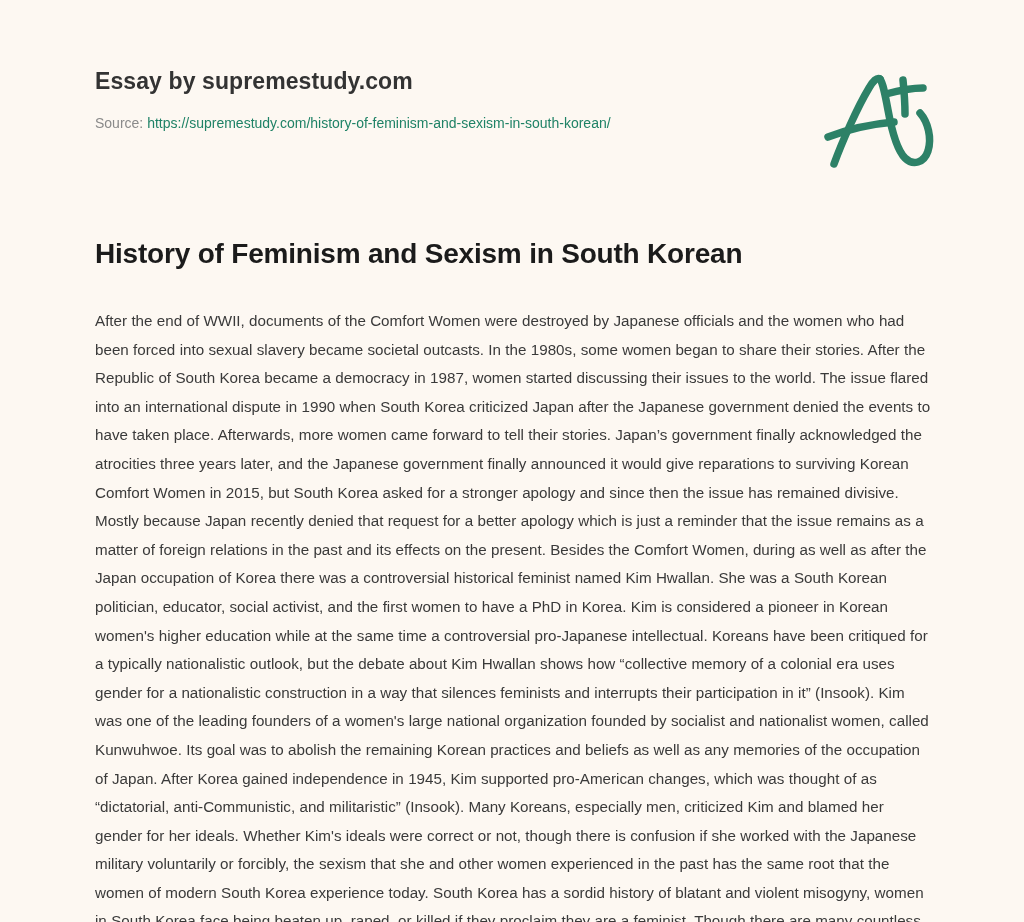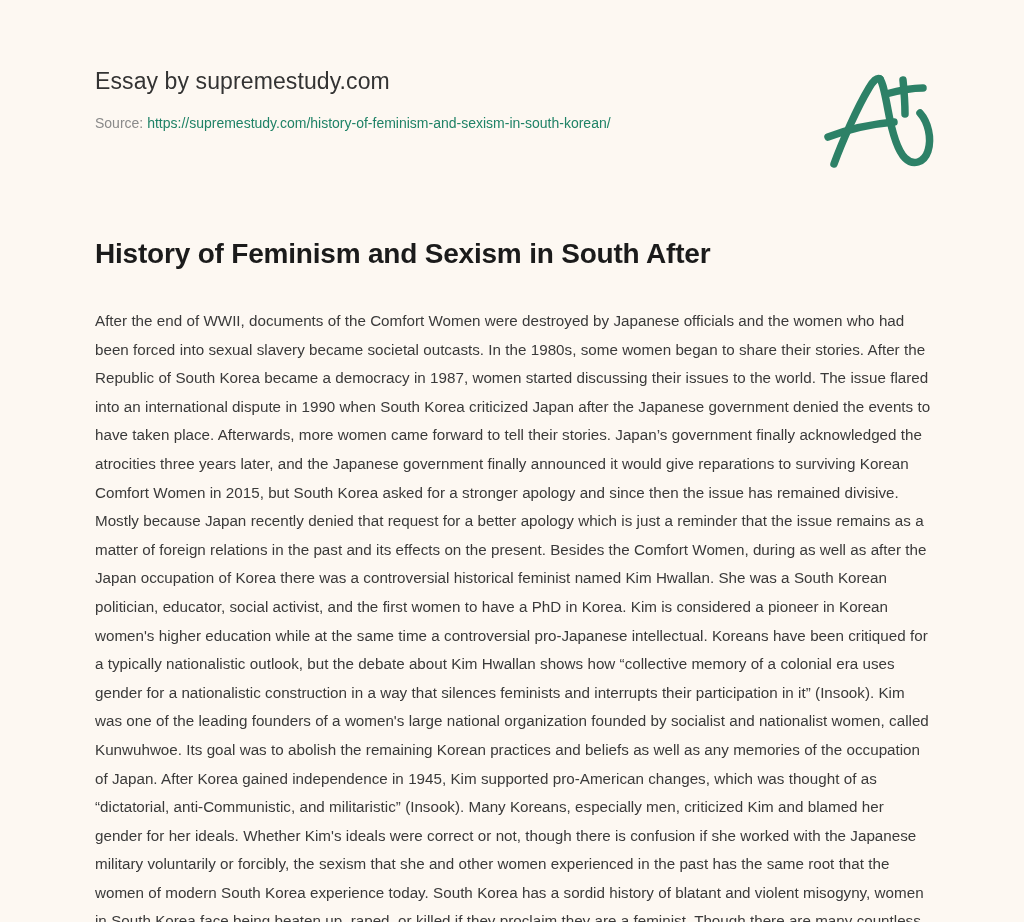--- a/index.html
+++ b/index.html
@@ -36,21 +36,21 @@
   .brand-block {
     position: absolute;
     left: 95px;
     top: 68px;
     width: 700px;
   }
 
   .essay-by {
     font-family: "Liberation Sans", sans-serif;
     font-size: 23px;
-    font-weight: normal;
+    font-weight: bold;
     color: #333333;
     letter-spacing: 0.1px;
     line-height: 1.2;
     margin: 0;
     white-space: nowrap;
   }
 
   .source-line {
     margin-top: 19px;
     font-size: 14px;
@@ -142,17 +142,17 @@
           <path d="M91,22 C92,32 93,45 93,56"></path>
 
           <path d="M74,36 C85,33 100,30 111,30"></path>
         </g>
       </svg>
     </div>
 
   </div>
 
   <div class="article">
-    <h1 class="article-title">History of Feminism and Sexism in South After</h1>
+    <h1 class="article-title">History of Feminism and Sexism in South Korean</h1>
     <p class="article-body">After the end of WWII, documents of the Comfort Women were destroyed by Japanese officials and the women who had been forced into sexual slavery became societal outcasts. In the 1980s, some women began to share their stories. After the Republic of South Korea became a democracy in 1987, women started discussing their issues to the world. The issue flared into an international dispute in 1990 when South Korea criticized Japan after the Japanese government denied the events to have taken place. Afterwards, more women came forward to tell their stories. Japan’s government finally acknowledged the atrocities three years later, and the Japanese government finally announced it would give reparations to surviving Korean Comfort Women in 2015, but South Korea asked for a stronger apology and since then the issue has remained divisive. Mostly because Japan recently denied that request for a better apology which is just a reminder that the issue remains as a matter of foreign relations in the past and its effects on the present. Besides the Comfort Women, during as well as after the Japan occupation of Korea there was a controversial historical feminist named Kim Hwallan. She was a South Korean politician, educator, social activist, and the first women to have a PhD in Korea. Kim is considered a pioneer in Korean women's higher education while at the same time a controversial pro-Japanese intellectual. Koreans have been critiqued for a typically nationalistic outlook, but the debate about Kim Hwallan shows how “collective memory of a colonial era uses gender for a nationalistic construction in a way that silences feminists and interrupts their participation in it” (Insook). Kim was one of the leading founders of a women's large national organization founded by socialist and nationalist women, called Kunwuhwoe. Its goal was to abolish the remaining Korean practices and beliefs as well as any memories of the occupation of Japan. After Korea gained independence in 1945, Kim supported pro-American changes, which was thought of as “dictatorial, anti-Communistic, and militaristic” (Insook). Many Koreans, especially men, criticized Kim and blamed her gender for her ideals. Whether Kim's ideals were correct or not, though there is confusion if she worked with the Japanese military voluntarily or forcibly, the sexism that she and other women experienced in the past has the same root that the women of modern South Korea experience today. South Korea has a sordid history of blatant and violent misogyny, women in South Korea face being beaten up, raped, or killed if they proclaim they are a feminist. Though there are many countless stories of hatred in women in Korean values and culture, many South Korean women are still fighting back and trying to change the systematic misogyny surrounding them.</p>
   </div>
 
 </div>
 
 </body></html>

